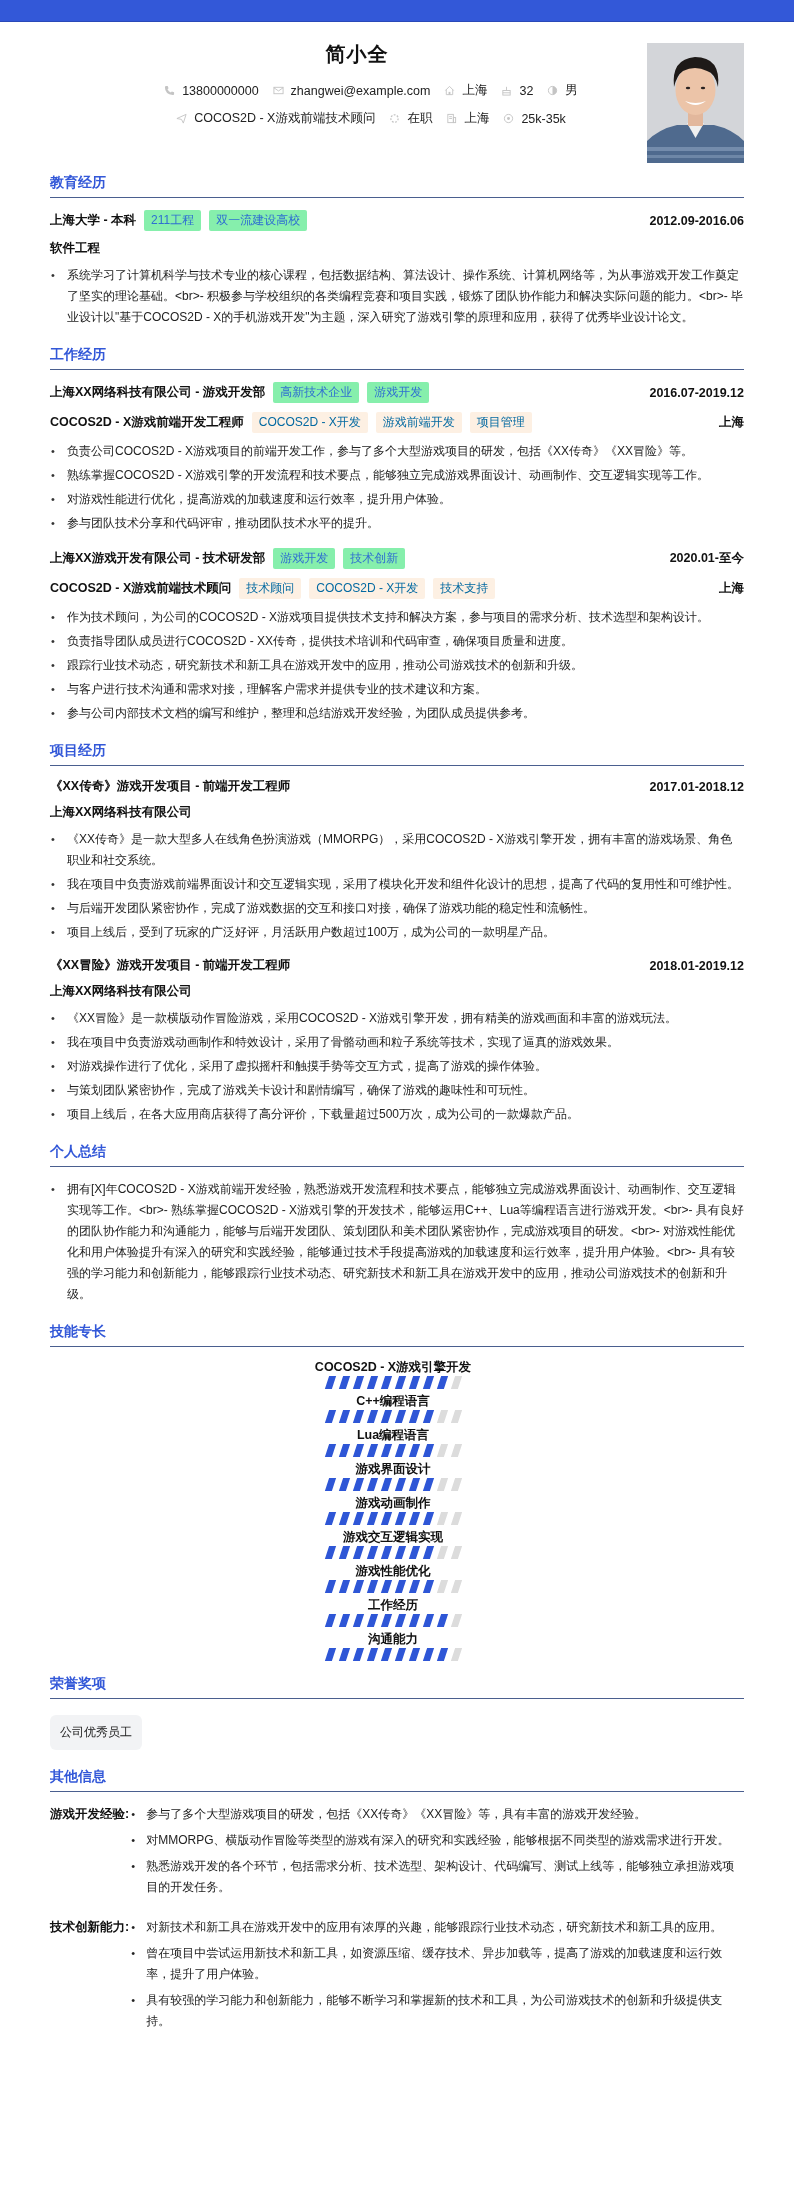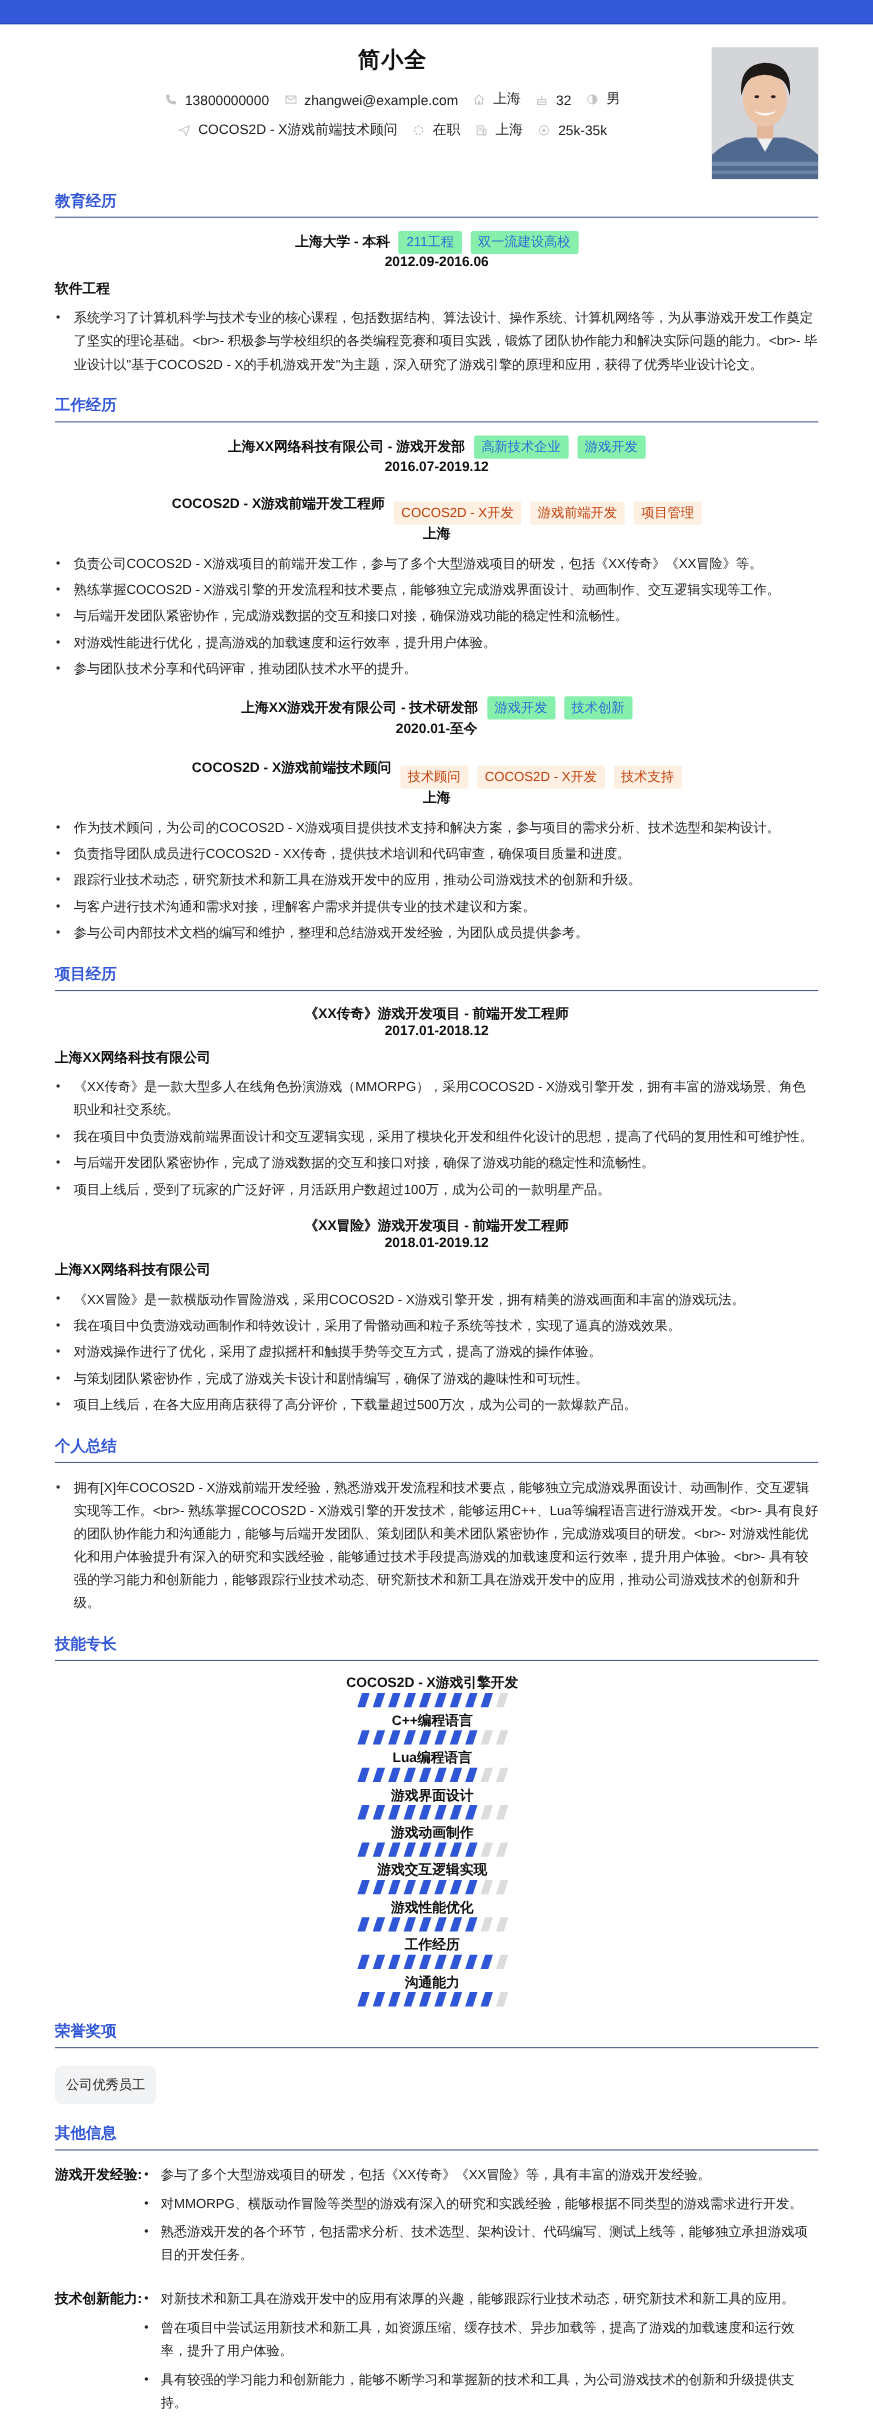--- a/index.html
+++ b/index.html
@@ -1,39 +1,39 @@
 <!DOCTYPE html>
 <html><head>
 <meta charset="utf-8">
 <style>
   * { box-sizing: border-box; margin: 0; padding: 0; }
   html, body { width: 794px; background: #ffffff; }
   body { font-family: "Liberation Sans", "DejaVu Sans", sans-serif; color: #222; font-size: 12px; position: relative; }
   .topbar { height: 22px; background: #3358d8; border-bottom: 1px solid #2a49b8; }
   .header { position: relative; height: 150px; }
   .name { position: absolute; top: 19px; left: 0; width: 714px; text-align: center; font-size: 20px; font-weight: bold; color: #111; letter-spacing: 1px; }
-  .info-row { position: absolute; left: 0; width: 714px; display: flex; justify-content: center; align-items: center; font-size: 12.5px; color: #222; }
+  .info-row { position: absolute; left: 14px; width: 714px; display: flex; justify-content: center; align-items: center; font-size: 12.5px; color: #222; }
   .info-row.r1 { top: 60px; }
   .info-row.r2 { top: 88px; }
   .info-item { display: inline-flex; align-items: center; margin: 0 7px; }
   .ico { display: inline-flex; width: 11px; height: 11px; margin-right: 7px; color: #bbb; align-items: center; justify-content: center; }
   .ico svg { width: 11px; height: 11px; }
   .photo { position: absolute; left: 647px; top: 21px; width: 97px; height: 120px; overflow: hidden; background: #d4d6da; }
   .photo svg { width: 100%; height: 100%; display: block; }
 
   .content { padding: 0 50px 0 50px; }
   .section { margin-top: 18px; }
   .sec-title { font-size: 14px; color: #3358d8; font-weight: bold; padding-bottom: 5px; border-bottom: 1.5px solid #4a5f8f; margin-bottom: 12px; }
-  .row { display: flex; align-items: center; justify-content: space-between; flex-direction: column; }
+  .row { display: flex; align-items: center; justify-content: space-between; }
   .row-left { display: flex; align-items: center; }
   .strong { font-weight: bold; font-size: 12.5px; color: #111; }
   .date { font-size: 12.5px; color: #111; font-weight: bold; }
   .tag { display: inline-block; padding: 2px 7px; margin-left: 8px; font-size: 12px; border-radius: 2px; }
   .tag.blue { background: #86efac; color: #2f6fd1; }
-  .tag.orange { background: #fdf0e3; color: #c2410c; margin-top: 16px; }
+  .tag.orange { background: #fdf0e3; color: #0369a1; }
   .sub { margin-top: 9px; }
   ul.bullets { list-style: none; margin-top: 8px; }
   ul.bullets li { position: relative; padding-left: 17px; line-height: 21px; font-size: 12px; color: #222; margin-bottom: 3px; }
   ul.bullets li::before { content: "•"; position: absolute; left: 1px; top: 0; font-size: 11px; color: #333; }
   .entry { margin-bottom: 14px; }
 
   .skills { margin-top: 4px; }
   .skill { display: flex; align-items: center; height: 34px; flex-direction: column; }
   .skill-name { font-size: 12.5px; color: #111; font-weight: bold; margin-right: 8px; }
   .bar { display: flex; align-items: center; }
@@ -192,21 +192,20 @@
           <span class="strong">COCOS2D - X游戏前端开发工程师</span>
           <span class="tag orange">COCOS2D - X开发</span>
           <span class="tag orange">游戏前端开发</span>
           <span class="tag orange">项目管理</span>
         </div>
         <span class="date">上海</span>
       </div>
       <ul class="bullets">
         <li>负责公司COCOS2D - X游戏项目的前端开发工作，参与了多个大型游戏项目的研发，包括《XX传奇》《XX冒险》等。</li>
         <li>熟练掌握COCOS2D - X游戏引擎的开发流程和技术要点，能够独立完成游戏界面设计、动画制作、交互逻辑实现等工作。</li>
-        <li>与后端开发团队紧密协作，完成游戏数据的交互和接口对接，确保游戏功能的稳定性和流畅性。</li>
         <li>对游戏性能进行优化，提高游戏的加载速度和运行效率，提升用户体验。</li>
         <li>参与团队技术分享和代码评审，推动团队技术水平的提升。</li>
       </ul>
     </div>
 
     <div class="entry">
       <div class="row">
         <div class="row-left">
           <span class="strong">上海XX游戏开发有限公司 - 技术研发部</span>
           <span class="tag blue">游戏开发</span>

